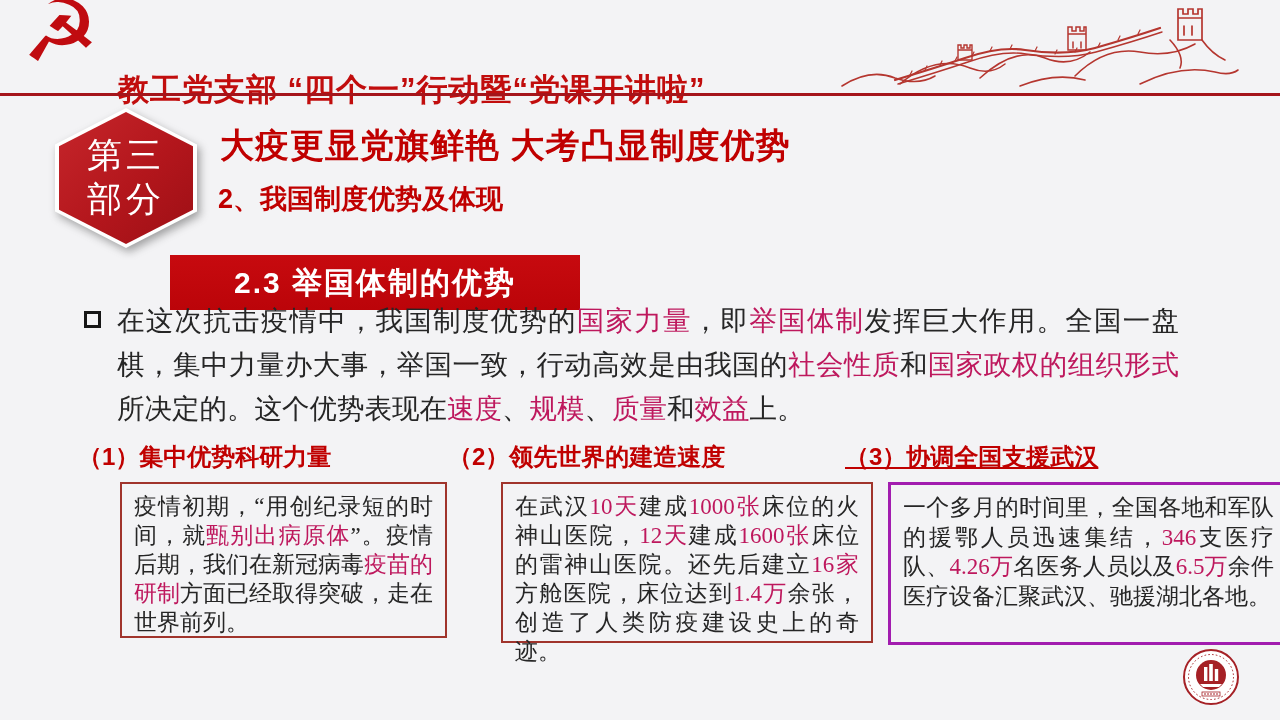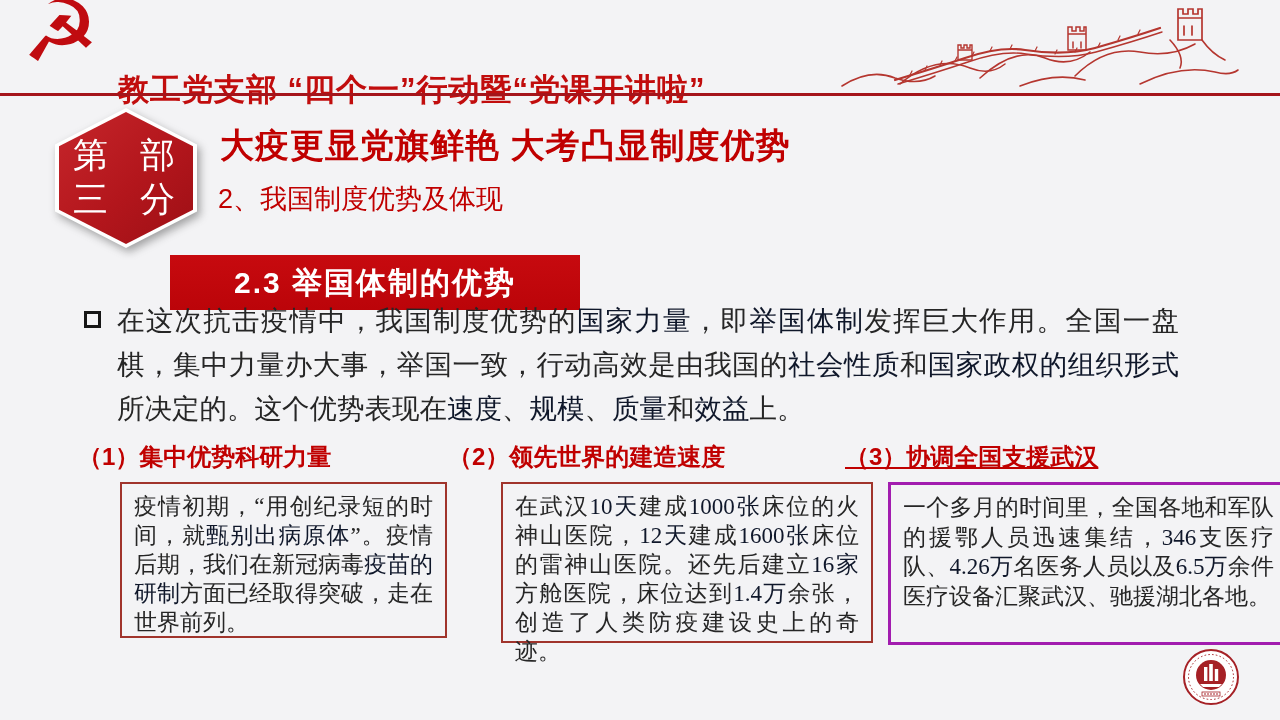--- a/index.html
+++ b/index.html
@@ -34,35 +34,35 @@
 
   
   .hex-wrap { left:55px; top:108px; width:142px; height:140px;
     filter:drop-shadow(3px 4px 4px rgba(60,60,60,.45)); }
   .hex-outer, .hex-inner {
     position:absolute;
     clip-path:polygon(50% 0, 100% 26%, 100% 74%, 50% 100%, 0 74%, 0 26%);
   }
   .hex-outer { inset:0; background:#ffffff; }
   .hex-inner { inset:4px; background:linear-gradient(135deg,#c6262b 0%,#b3161c 55%,#9d0f15 100%);
-    display:flex; flex-direction:row; align-items:center; justify-content:center; }
+    display:flex; flex-direction:column; align-items:center; justify-content:center; }
   .hex-text {
     color:#fff; font-family:"Liberation Serif", serif;
     font-size:35px; line-height:44px; letter-spacing:4px; text-align:center;
   }
 
   
   .main-title {
     left:220px; top:123px;
     font-size:34px; font-weight:bold; color:#c00000;
     white-space:nowrap; letter-spacing:1px;
   }
   .sub-title {
     left:218px; top:181px;
-    font-size:27px; font-weight:normal; color:#c00000;
+    font-size:27px; font-weight:bold; color:#c00000;
     white-space:nowrap;
   }
   .banner {
     left:170px; top:231px; width:410px; height:55px;
     background:linear-gradient(180deg,#c70a0f 0%,#bb0409 100%);
     color:#ffffff; font-size:30px; font-weight:bold;
     text-align:center; line-height:55px; letter-spacing:2px;margin-top:24px;
   }
 
   
@@ -70,21 +70,21 @@
   .bullet {
     width:17px; height:17px; border:3px solid #161616;
     margin:12px 16px 0 2px; flex:none;
   }
   .para-text {
     width:1062px;
     font-family:"Liberation Serif", serif;
     font-size:27.5px; line-height:44px; color:#262626;
     text-align:justify;
   }
-  .hl { color:#0f172a; }
+  .hl { color:#be185d; }
 
   
   .col-header {
     top:441px; font-size:24px; font-weight:bold; color:#c00000;
     white-space:nowrap;
   }
   .ch1 { left:78px; } .ch2 { left:448px; } .ch3 { left:845px;text-decoration:underline; }
   .infobox {
     top:482px;
     font-family:"Liberation Serif", serif;

